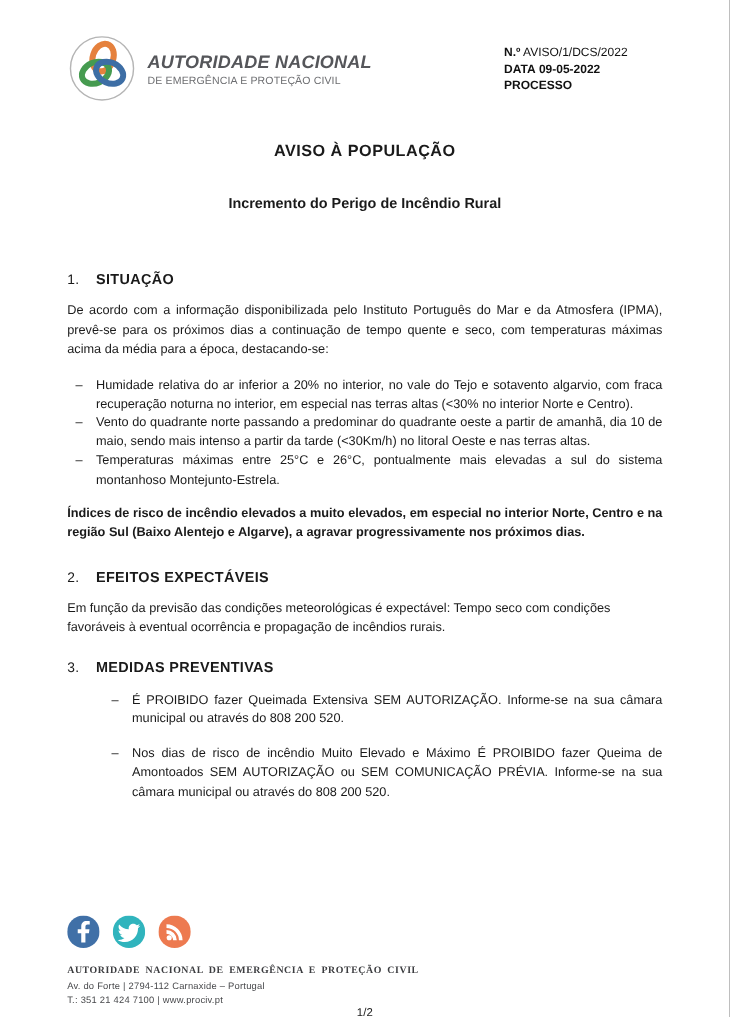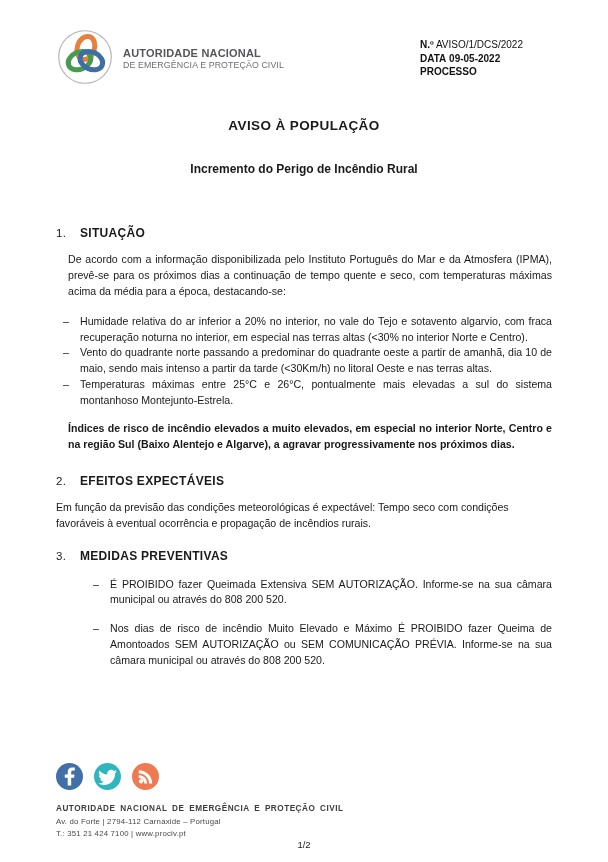--- a/index.html
+++ b/index.html
@@ -13,58 +13,58 @@
     font-family: "Liberation Sans", sans-serif;
     color: #1a1a1a;
     padding: 28px 56px 0 56px;
     overflow: hidden;
   }
 
   
   .header { display: flex; justify-content: space-between; align-items: flex-start; height: 64px; }
   .brand { display: flex; align-items: center; gap: 9px; }
   .brand-text { padding-top: 2px; }
-  .brand-line1 { font-size: 11px; font-weight: bold; color: #55565a; letter-spacing: 0.2px; }
+  .brand-line1 { font-size: 15px; font-weight: bold; color: #55565a; letter-spacing: 0.2px; font-style: italic; }
   .brand-line2 { font-size: 8.8px; color: #6d6e71; letter-spacing: 0.1px; margin-top: 1px; }
   .doc-meta { padding-top: 10px; width: 132px; }
   .meta-row { font-size: 10px; line-height: 1.35; color: #111; }
   .meta-label { font-weight: bold; }
   .meta-value-light { font-weight: normal; }
 
   
   .title { text-align: center; font-size: 13.5px; font-weight: bold; letter-spacing: 0.4px; margin-top: 26px; }
   .subtitle { text-align: center; font-size: 12px; font-weight: bold; margin-top: 29px; }
 
   
   .sec-head { font-size: 12px; font-weight: bold; letter-spacing: 0.3px; margin-top: 0; }
   .sec-num { display: inline-block; width: 24px; font-weight: normal; font-size: 11.5px; }
   .sec-1 { margin-top: 50px; }
   .sec-2 { margin-top: 21px; }
   .sec-3 { margin-top: 17px; }
 
   .body { font-size: 10.6px; line-height: 1.5; margin-top: 12px; }
-  .just { text-align: justify; margin-left: 12px; }
+  .just { text-align: justify; }
   .bold { font-weight: bold; }
 
   .dash-list { margin-top: 14px; }
   .dash-item { display: flex; font-size: 10.6px; line-height: 1.5; }
   .dash-item .dash { width: 24px; flex: 0 0 24px; padding-left: 7px; }
   .dash-item .dash-text { flex: 1; text-align: justify; }
   .list-indent .dash-item { padding-left: 30px; }
   .list-gap .dash-item + .dash-item { margin-top: 13px; }
 
   
   .footer { position: absolute; left: 56px; right: 56px; bottom: 24px; }
   .social-row { display: flex; gap: 11px; margin-bottom: 14px; }
   .social-circle {
     width: 27px; height: 27px; border-radius: 50%;
     display: flex; align-items: center; justify-content: center;
     cursor: pointer;
   }
-  .footer-org { font-size: 8.2px; font-weight: bold; color: #3c3d40; letter-spacing: 0.5px; word-spacing: 2px; }
+  .footer-org { font-size: 8.2px; font-weight: bold; color: #3c3d40; letter-spacing: 0.5px; word-spacing: 2px; font-family: Liberation Serif, serif; }
   .footer-line { font-size: 7.8px; color: #47484b; margin-top: 3.5px; letter-spacing: 0.2px; }
   .pagenum { position: absolute; left: 0; right: 0; bottom: 12px; text-align: center; font-size: 9.5px; color: #222; }
 </style>
 </head>
 <body>
 
 <div class="page">
 
   <div class="header">
     <div class="brand">

